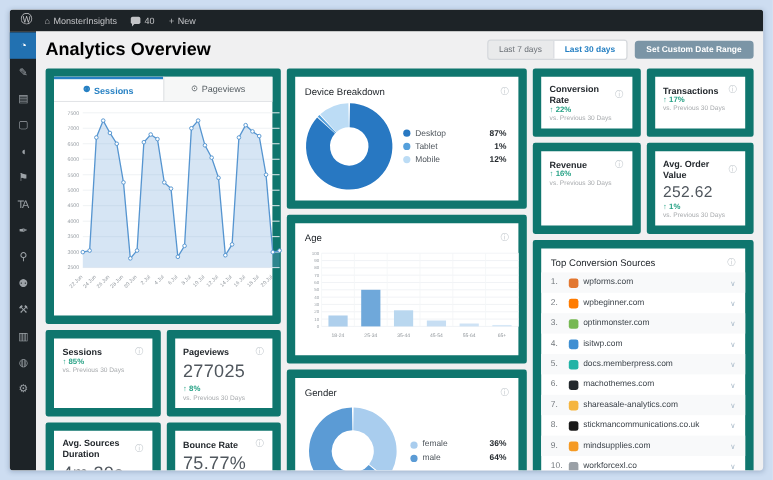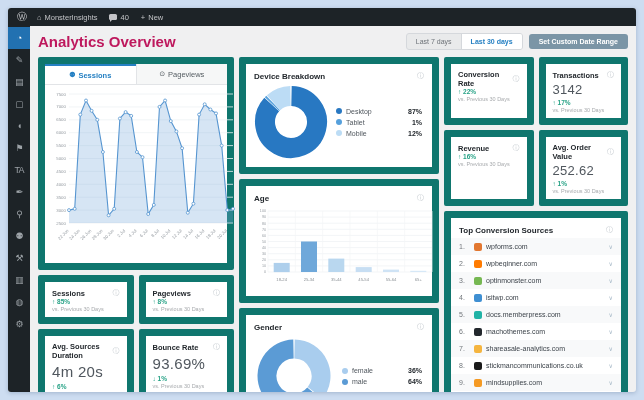--- a/index.html
+++ b/index.html
@@ -12,33 +12,33 @@
   .bubble{width:8px;height:6px;background:#c3c4c7;border-radius:1.5px;position:relative;display:inline-block;}
   .bubble:after{content:"";position:absolute;left:1px;bottom:-2px;border:2px solid transparent;border-top-color:#c3c4c7;border-left-color:#c3c4c7;}
   
   .body{display:flex;height:366px;}
   .sidebar{width:22px;background:#1d2327;display:flex;flex-direction:column;padding-top:1px;}
   .sb-item{height:22px;display:flex;align-items:center;justify-content:center;color:#9ca2a7;font-size:9px;}
   .sb-item .sb-glyph{font-size:9px;letter-spacing:-1px;}
   .sb-item.active{background:#2271b1;color:#fff;}
   .content{flex:1;padding:4px 8px 0;overflow:hidden;}
   .header{display:flex;justify-content:space-between;align-items:center;margin:3px 0 7px;}
-  .title{font-size:15px;font-weight:bold;color:#be185d;}
+  .title{font-size:15px;font-weight:bold;color:#000000;}
   .controls{display:flex;align-items:center;gap:6px;}
   .segmented{display:flex;border:1px solid #d5d8dc;border-radius:3px;overflow:hidden;background:#e9eaeb;}
   .seg-btn{padding:4px 9px;font-size:7px;color:#6c7177;cursor:pointer;}
   .seg-btn.active{background:#fff;color:#2680c3;font-weight:bold;border-left:1px solid #d5d8dc;}
   .custom-btn{padding:4px 10px;font-size:7px;font-weight:bold;color:#fff;background:#7b95a6;border-radius:3px;cursor:pointer;}
   .grid{display:flex;gap:5px;}
   .col1{width:196px;flex:none;}
   .col2{width:200px;flex:none;}
   .col3{flex:1;min-width:0;}
   .card{background:#fff;border:7px solid #0f766e;border-radius:2px;box-sizing:border-box;}
   .card-title-row{display:flex;justify-content:space-between;align-items:center;padding:7px 8px 3px;}
-  .card-title{font-size:8px;font-weight:bold;color:#23282d;}
+  .card-title{font-size:8px;font-weight:normal;color:#23282d;}
   .info-icon{color:#c2c8cd;font-size:7px;cursor:pointer;}
   
   .tabs{display:flex;border-bottom:1px solid #e2e4e7;}
   .tab{flex:1;display:flex;align-items:center;justify-content:center;gap:3px;height:20px;font-size:7.5px;color:#555d62;background:#f6f7f7;cursor:pointer;border-left:1px solid #e2e4e7;box-sizing:border-box;}
   .tab:first-child{border-left:none;}
   .tab.active{background:#fff;color:#2680c3;border-top:2px solid #2680c3;font-weight:bold;}
   .tab-icon{font-size:7px;}
   
   .stat-grid{display:grid;grid-template-columns:1fr 1fr;gap:5px;margin-top:5px;}
   .stat-card{padding:6px 7px 5px;}
@@ -238,38 +238,39 @@
                   <span class="info-icon">ⓘ</span>
                 </div>
                 <div class="stat-delta" style="color:#27a286"><span>↑</span> 85%</div>
                 <div class="stat-note">vs. Previous 30 Days</div>
               </div>
               <div class="stat-card card">
                 <div class="stat-head">
                   <span class="stat-label">Pageviews</span>
                   <span class="info-icon">ⓘ</span>
                 </div>
+                <div class="stat-value">277025</div>
                 <div class="stat-delta" style="color:#27a286"><span>↑</span> 8%</div>
                 <div class="stat-note">vs. Previous 30 Days</div>
               </div>
               <div class="stat-card card">
                 <div class="stat-head">
                   <span class="stat-label">Avg. Sources Duration</span>
                   <span class="info-icon">ⓘ</span>
                 </div>
                 <div class="stat-value">4m 20s</div>
                 <div class="stat-delta" style="color:#27a286"><span>↑</span> 6%</div>
                 <div class="stat-note">vs. Previous 30 Days</div>
               </div>
               <div class="stat-card card">
                 <div class="stat-head">
                   <span class="stat-label">Bounce Rate</span>
                   <span class="info-icon">ⓘ</span>
                 </div>
-                <div class="stat-value">93.69%</div>
+                <div class="stat-value">75.77%</div>
                 <div class="stat-delta" style="color:#27a286"><span>↓</span> 1%</div>
                 <div class="stat-note">vs. Previous 30 Days</div>
               </div>
             </div>
         </div>
 
         <div class="col2">
           <div class="card mid-card">
             <div class="card-title-row">
               <span class="card-title">Device Breakdown</span>
@@ -385,21 +386,20 @@
                   <span class="info-icon">ⓘ</span>
                 </div>
                 <div class="stat-delta" style="color:#27a286"><span>↑</span> 22%</div>
                 <div class="stat-note">vs. Previous 30 Days</div>
               </div>
               <div class="stat-card card">
                 <div class="stat-head">
                   <span class="stat-label">Transactions</span>
                   <span class="info-icon">ⓘ</span>
                 </div>
-                <div class="stat-value">3142</div>
                 <div class="stat-delta" style="color:#27a286"><span>↑</span> 17%</div>
                 <div class="stat-note">vs. Previous 30 Days</div>
               </div>
               <div class="stat-card card">
                 <div class="stat-head">
                   <span class="stat-label">Revenue</span>
                   <span class="info-icon">ⓘ</span>
                 </div>
                 <div class="stat-delta" style="color:#27a286"><span>↑</span> 16%</div>
                 <div class="stat-note">vs. Previous 30 Days</div>

